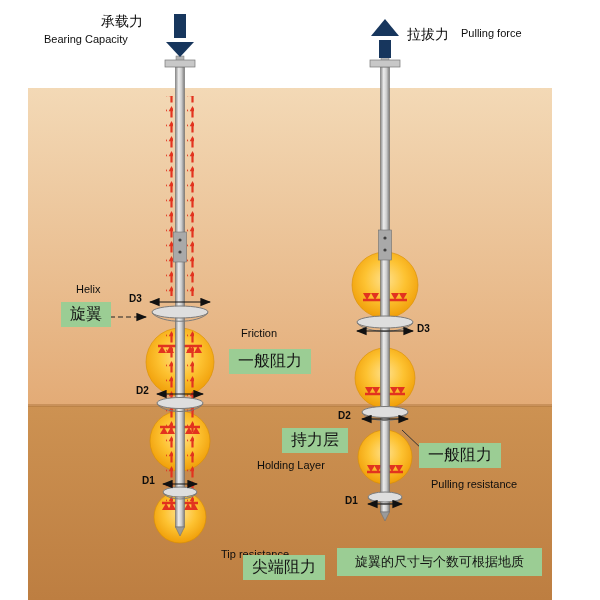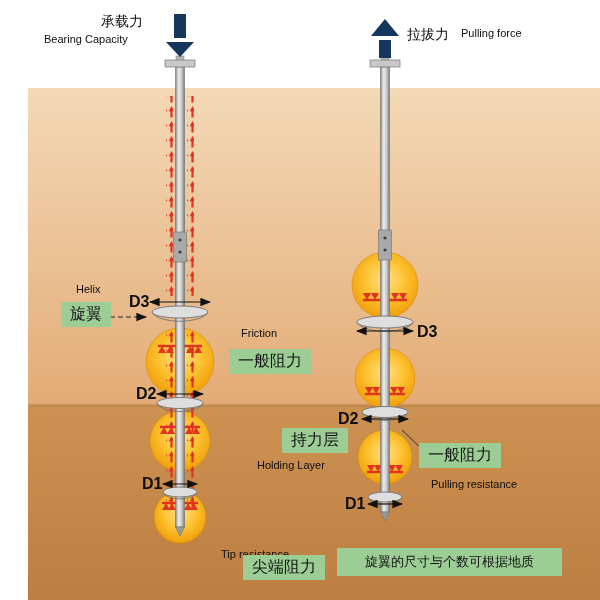--- a/index.html
+++ b/index.html
@@ -1,26 +1,26 @@
 <!DOCTYPE html>
 <html style="--label-green: #9bcd94; --arrow-navy: #17365d; --resistance-red: #e2331f; --bulb-orange: #f6a800; --soil-upper: #ecc89e; --soil-lower: #c58a4c; --steel-gray: #bdbdbd;"><head>
 <meta charset="utf-8">
 <style>
   *{margin:0;padding:0;box-sizing:border-box}
   html,body{background:#fff}
   body{font-family:"Liberation Sans","DejaVu Sans",sans-serif;color:#111}
-  .canvas{position:relative;width:600px;height:600px;background:#fff;overflow:hidden}
+  .canvas{position:relative;width:552px;height:600px;background:#fff;overflow:hidden}
   .canvas svg{position:absolute;left:0;top:0}
   .txt{position:absolute;white-space:nowrap;color:#0d0d0d}
   .zh{font-size:14px}
   .en{font-size:11px}
   .green-box{position:absolute;background:var(--label-green,#9bcd94);color:#141414;
              font-size:16px;padding:2px 9px;white-space:nowrap}
-  .dim{position:absolute;font-size:16px;font-weight:bold;color:#0d0d0d;white-space:nowrap}
-  .note{line-height:1.5;font-size:13px;padding:4px 28px}
+  .dim{position:absolute;font-size:10px;font-weight:bold;color:#0d0d0d;white-space:nowrap}
+  .note{line-height:1.5;font-size:13px;padding:4px 18px}
 </style>
 </head>
 <body>
 
 <div class="canvas">
 
   <svg width="600" height="600" viewBox="0 0 600 600">
     <defs>
       <linearGradient id="soilUpperGrad" x1="0" y1="0" x2="0" y2="1">
         <stop offset="0" stop-color="#f3d9b6"></stop>

